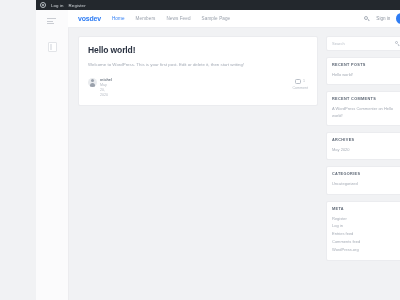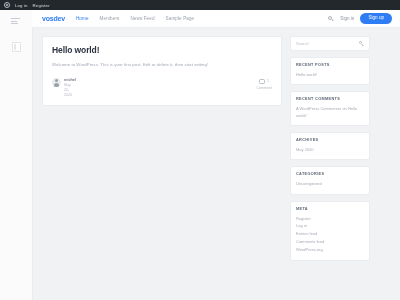--- a/index.html
+++ b/index.html
@@ -2,21 +2,21 @@
 <html><head>
 <meta charset="utf-8">
 <style>
   html,body{margin:0;padding:0;}
   body{
     width:400px;height:300px;overflow:hidden;
     background:#f1f2f4;
     font-family:"Liberation Sans", sans-serif;
     -webkit-font-smoothing:antialiased;
   }
-  .screen{position:relative;width:344px;height:300px;}
+  .screen{position:relative;width:344px;height:300px;margin-left:36px;}
 
   
   .adminbar{
     position:absolute;top:0;left:0;width:400px;height:10px;
     background:#23282d;display:flex;align-items:center;gap:5px;
     padding-left:4px;box-sizing:border-box;z-index:40;
   }
   .wp-logo{width:6px;height:6px;border-radius:50%;
     border:1px solid #b9bfc4;box-sizing:border-box;position:relative;flex:0 0 auto;}
   .wp-logo:after{content:"";position:absolute;left:1px;top:1px;width:2px;height:2px;

